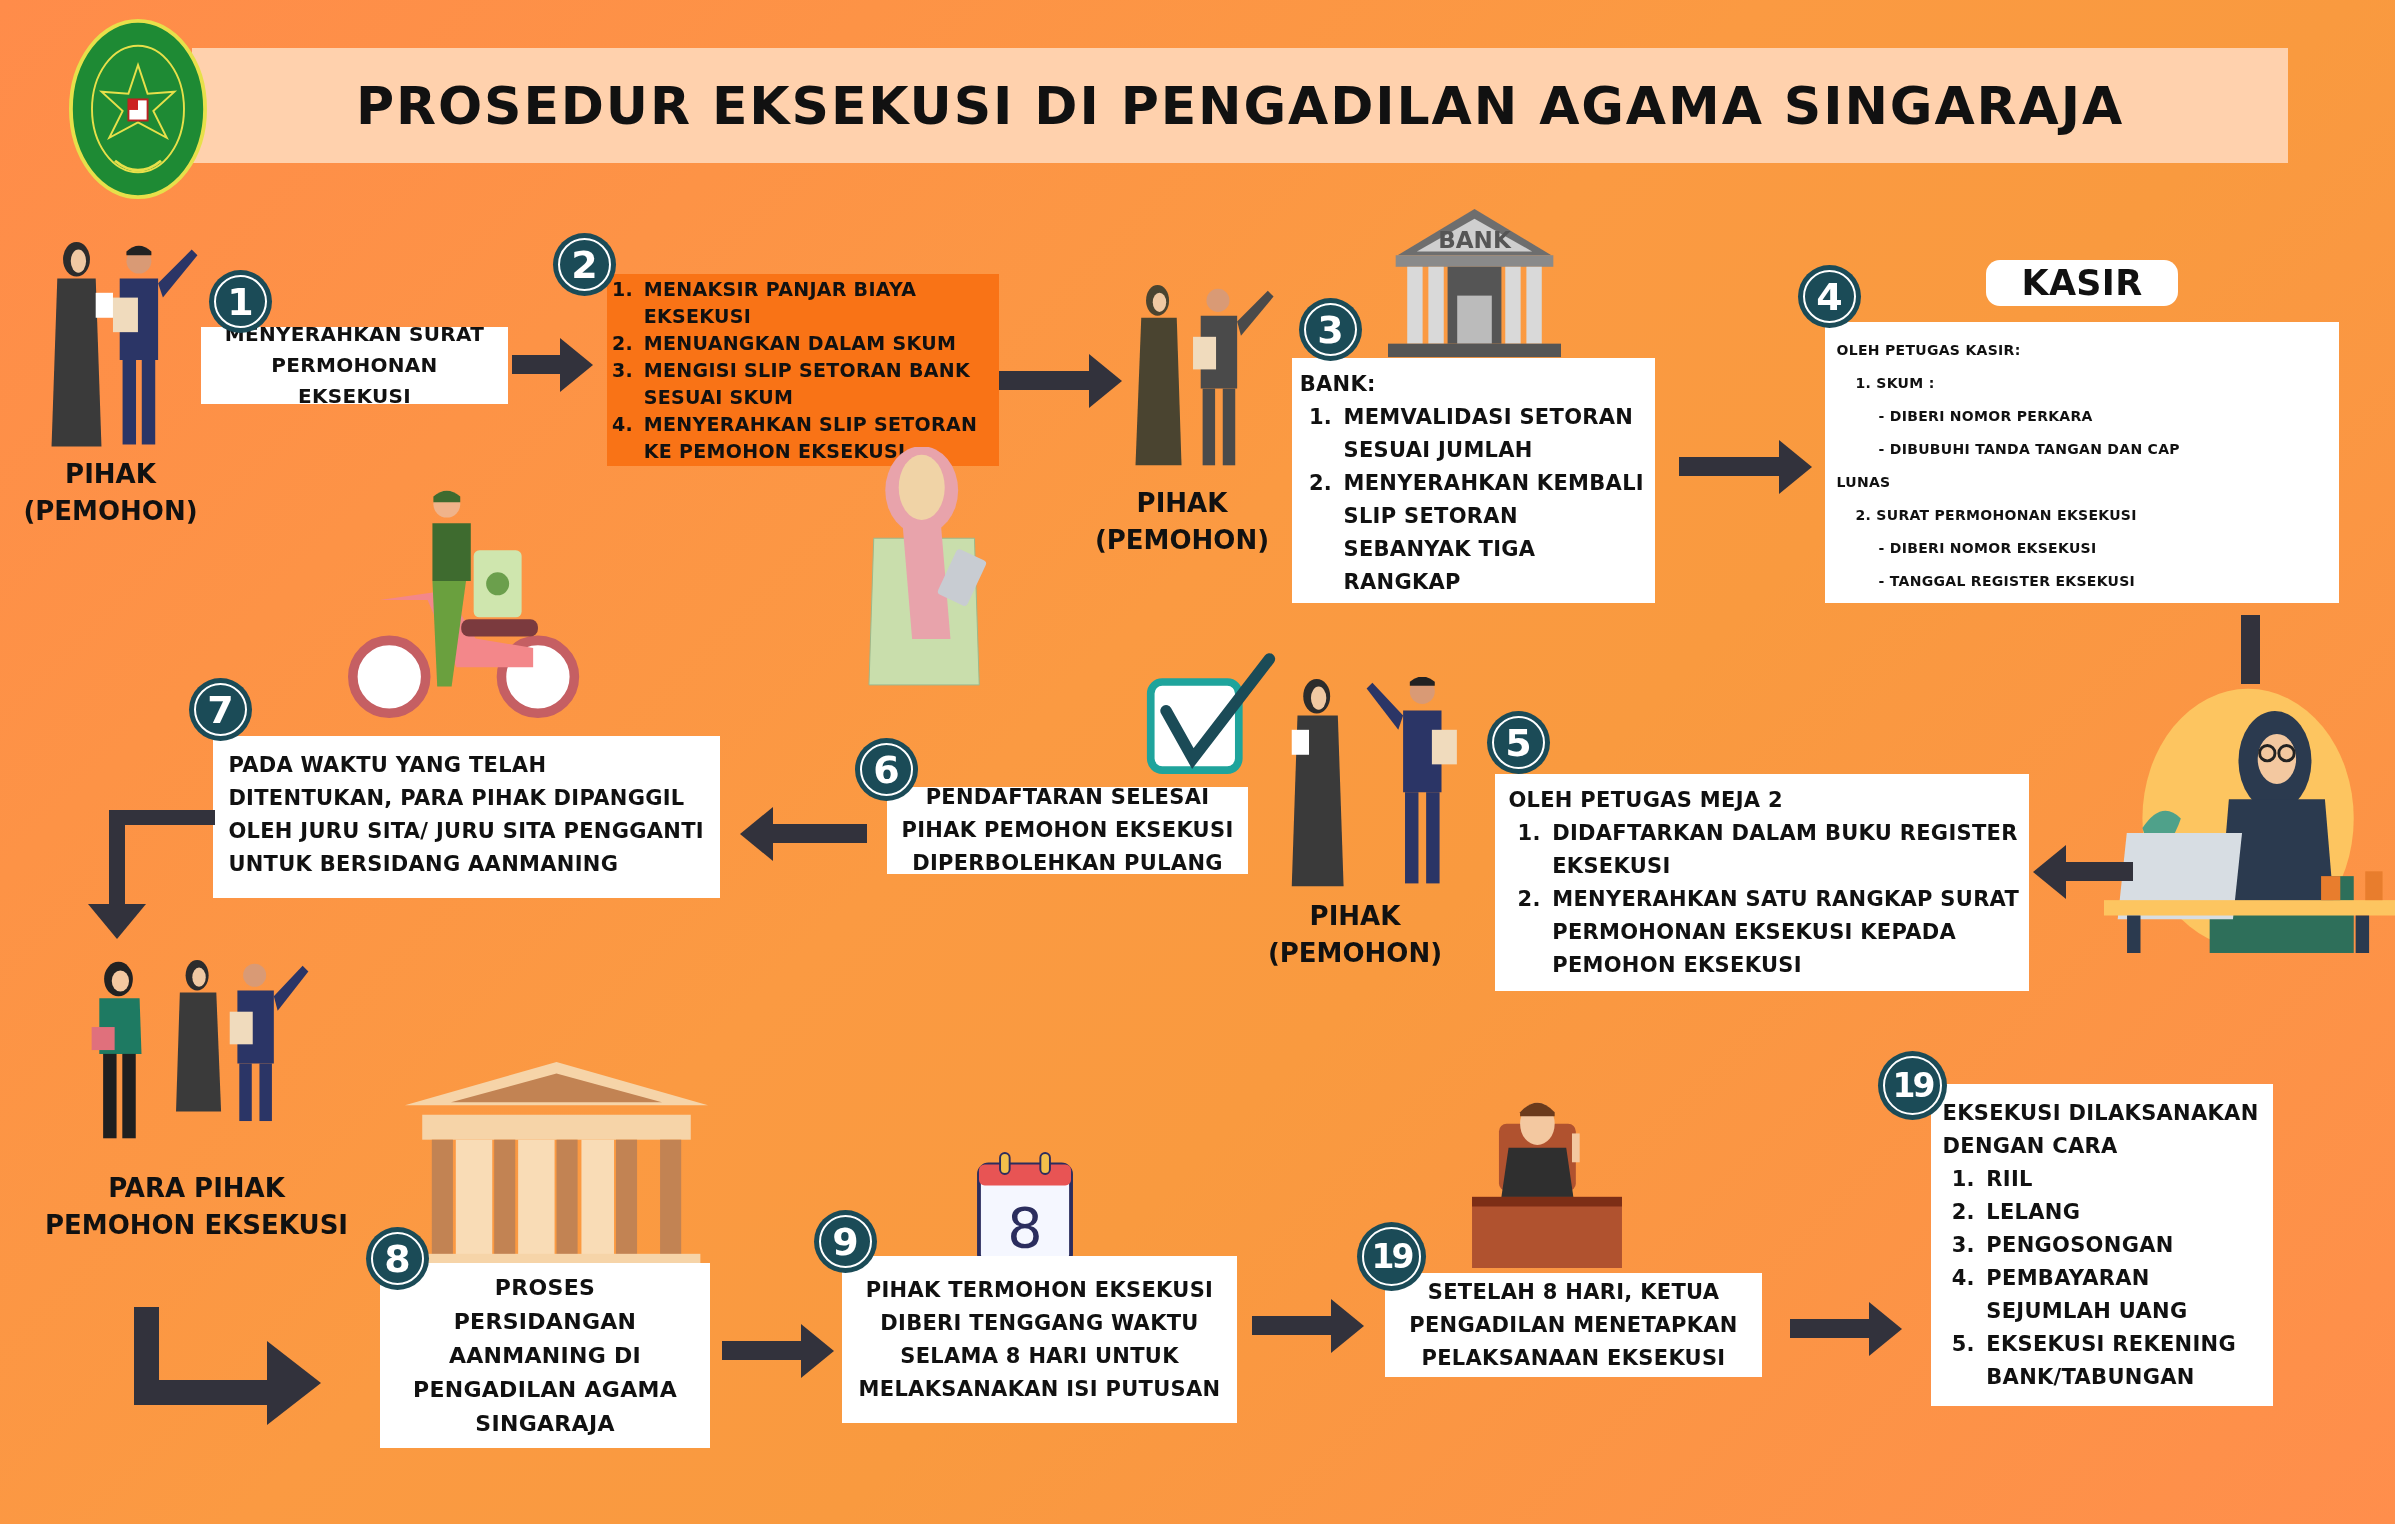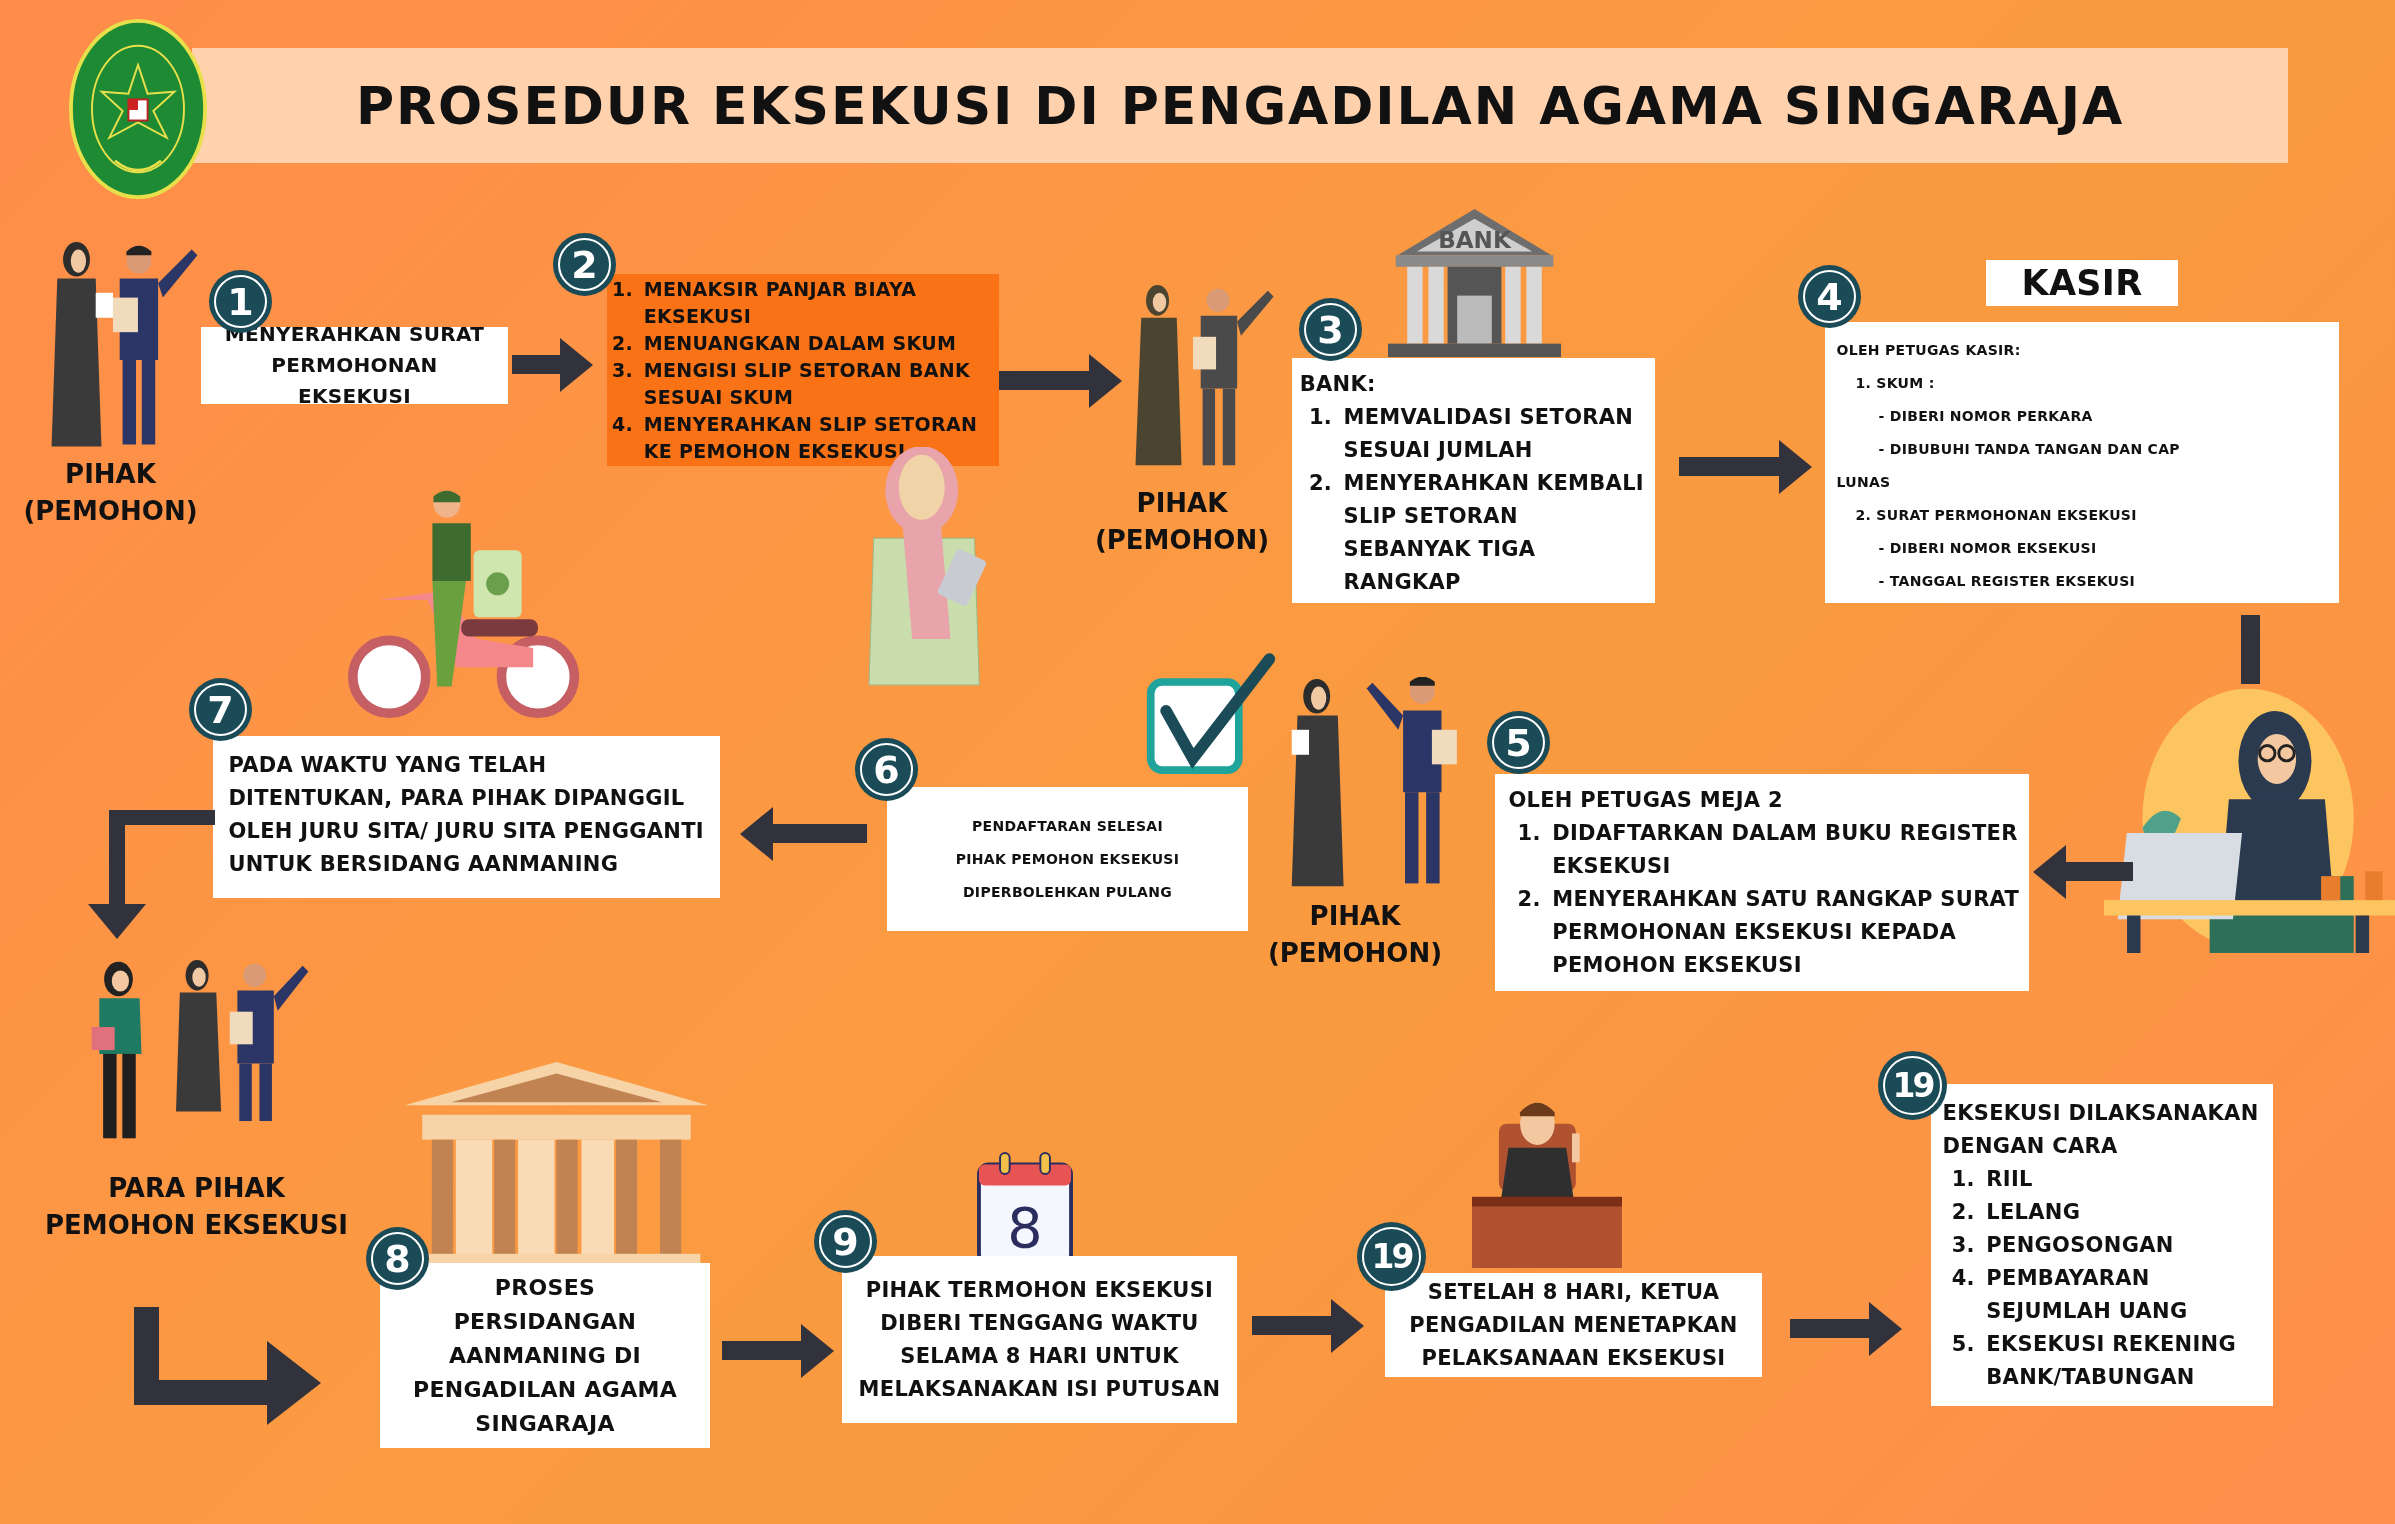--- a/index.html
+++ b/index.html
@@ -139,21 +139,21 @@
   </ol>
 </div>
 <div class="arrow-r" style="left:1679px;top:440px;width:133px;">
   <div class="shaft" style="left:0;top:17.3px;width:102px;height:19px;"></div>
     <div class="head-r" style="left:100px;top:0;"></div>
 </div>
 
 <div class="badge" style="left:1798px;top:265px;">
     <span>4</span>
   </div>
-<div class="box center" style="left:1986px;top:260px;width:192px;height:46px;font-size:35px;">
+<div class="box center" style="left:1986px;top:260px;width:192px;height:46px;font-size:35px;border-radius:14px;">
   <span>KASIR</span>
 </div>
 <div class="box" style="left:1825px;top:322px;width:514px;height:281px;padding:11.5px 9.6px 0 11.5px;font-size:14px;">
   <div>OLEH PETUGAS KASIR:</div>
   <div style="padding-left:19px;">1. SKUM :</div>
   <div style="padding-left:42px;">- DIBERI NOMOR PERKARA</div>
   <div style="padding-left:42px;">- DIBUBUHI TANDA TANGAN DAN CAP</div>
   <div>LUNAS</div>
   <div style="padding-left:19px;">2. SURAT PERMOHONAN EKSEKUSI</div>
   <div style="padding-left:42px;">- DIBERI NOMOR EKSEKUSI</div>
@@ -216,21 +216,21 @@
 
 <div class="abs" style="left:1145px;top:653px;width:134px;height:125px;">
   <svg width="134" height="125" viewBox="0 0 140 130">
     <rect x="6" y="30" width="92" height="92" rx="12" fill="#fff" stroke="#1fa49c" stroke-width="8"></rect>
     <path d="M22 60 L50 110 L130 6" fill="none" stroke="#1b4b57" stroke-width="12" stroke-linecap="round"></path>
   </svg>
 </div>
 <div class="badge" style="left:855px;top:738px;">
     <span>6</span>
   </div>
-<div class="box center" style="left:887px;top:787px;width:361px;height:144px;font-size:14px;">
+<div class="box center" style="left:887px;top:787px;width:361px;height:87px;font-size:21px;">
   <div>PENDAFTARAN SELESAI</div>
   <div>PIHAK PEMOHON EKSEKUSI</div>
   <div>DIPERBOLEHKAN PULANG</div>
 </div>
 <div class="arrow-l" style="left:740px;top:807px;width:127px;">
   <div class="head-l" style="left:0;top:0;"></div>
     <div class="shaft" style="left:31px;top:17.3px;width:96px;height:19px;"></div>
 </div>
 
 <div class="person" style="left:341px;top:485px;width:250px;height:235px;">

